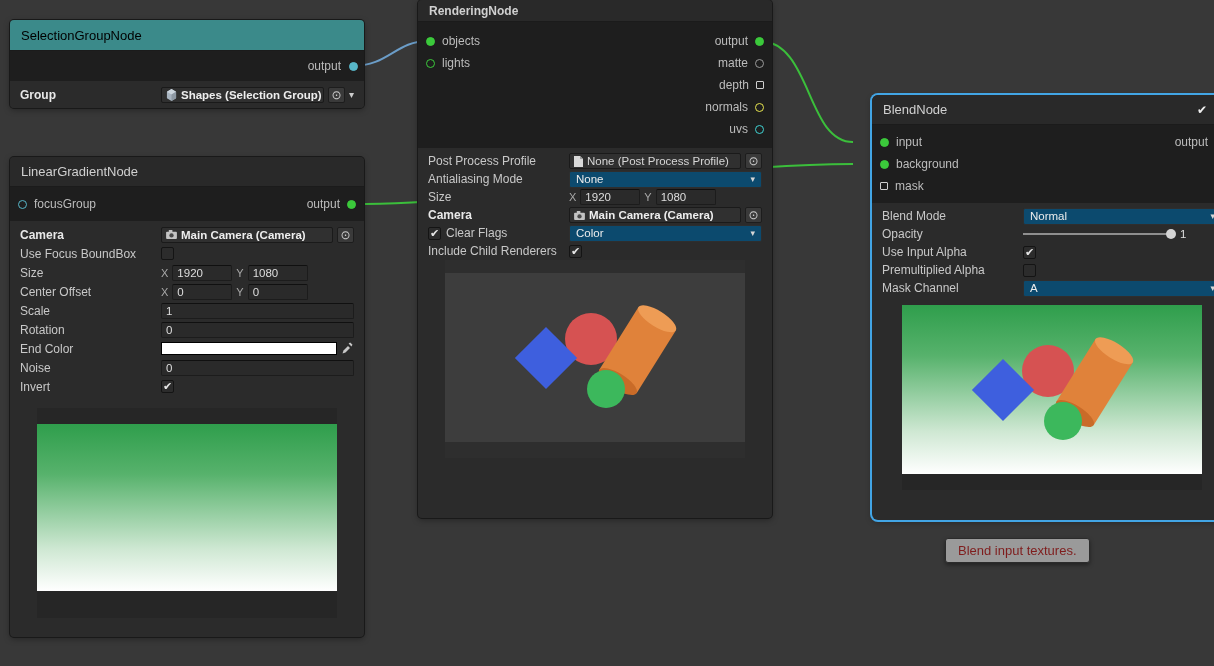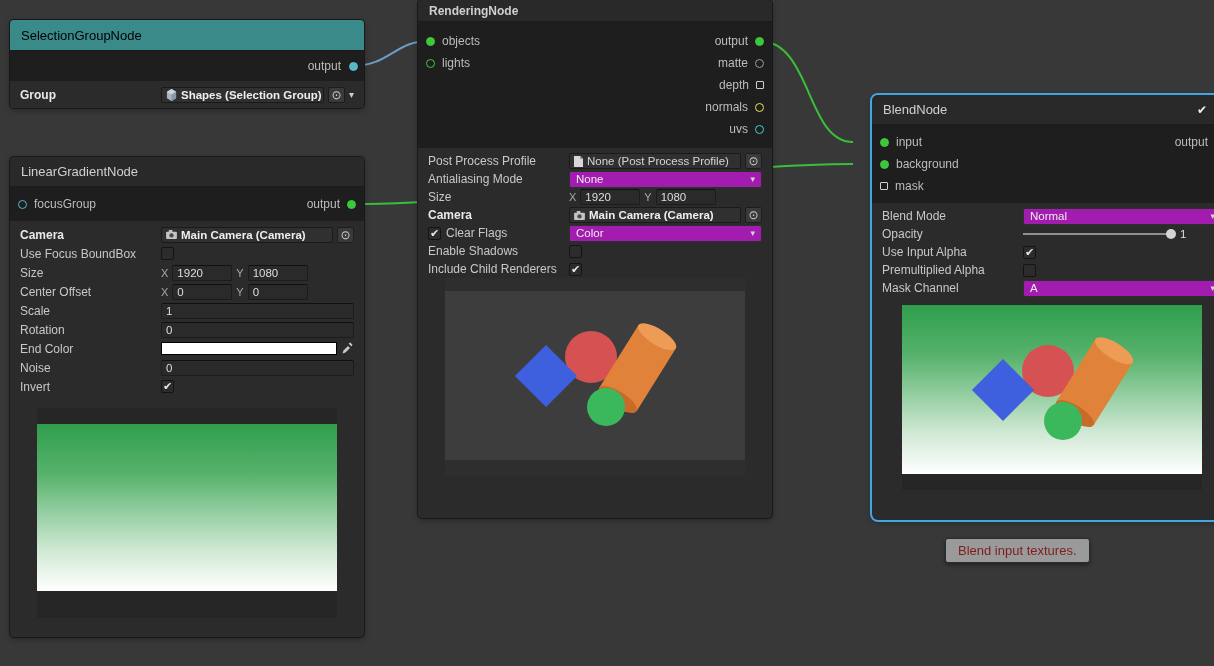--- a/index.html
+++ b/index.html
@@ -54,21 +54,21 @@
   .cval { flex:1; min-width:0; display:flex; align-items:center; gap:4px; }
   .tf {
     background:#2a2a2a; border:1px solid #1c1c1c; border-top-color:#101010;
     border-radius:2px; height:16px; display:flex; align-items:center;
     padding:0 4px; color:#dedede; font-size:11.5px; white-space:nowrap; overflow:hidden;
   }
   .tf.flex { flex:1; }
   .tf.num { width:60px; flex:none; }
   .axis { color:#a8a8a8; font-size:11px; flex:none; }
   .dd {
-    flex:1; min-width:0; background:#a21caf; border:1px solid #2e2e2e; border-radius:2px;
+    flex:1; min-width:0; background:#0c4a6e; border:1px solid #2e2e2e; border-radius:2px;
     height:17px; display:flex; align-items:center; justify-content:space-between;
     padding:0 6px; color:#ececec; font-size:11.5px; white-space:nowrap; overflow:hidden;
   }
   .dd .arr { font-size:9px; color:#d6d6d6; margin-left:4px; flex:none; }
   .objf {
     flex:1; min-width:0; background:#303030; border:1px solid #1a1a1a; border-radius:2px;
     height:16px; display:flex; align-items:center; gap:4px; padding:0 4px;
     font-size:11.5px; color:#d6d6d6; white-space:nowrap; overflow:hidden;
   }
   .objf.bold { font-weight:bold; color:#eeeeee; }
@@ -346,26 +346,20 @@
       <span class="cb checked"></span>
       <span class="clabel after-cb">Clear Flags</span>
       <span class="cval">
         <span class="dd">
           <span>Color</span>
           <span class="arr">▾</span>
         </span>
       </span>
     </div>
     <div class="crow h18">
-      <span class="clabel">Enable Shadows</span>
-      <span class="cval">
-          <span class="cb"></span>
-        </span>
-    </div>
-    <div class="crow h18">
       <span class="clabel">Include Child Renderers</span>
       <span class="cval">
           <span class="cb checked"></span>
         </span>
     </div>
     <div class="preview" style="width:300px;height:198px;background:#2e2e2e;">
       <svg width="300" height="169" viewBox="0 0 300 169" style="margin-top:13px;">
         <rect width="300" height="169" fill="#3d3d3d"></rect>
         <use href="#shapes3d"></use>
       </svg>

